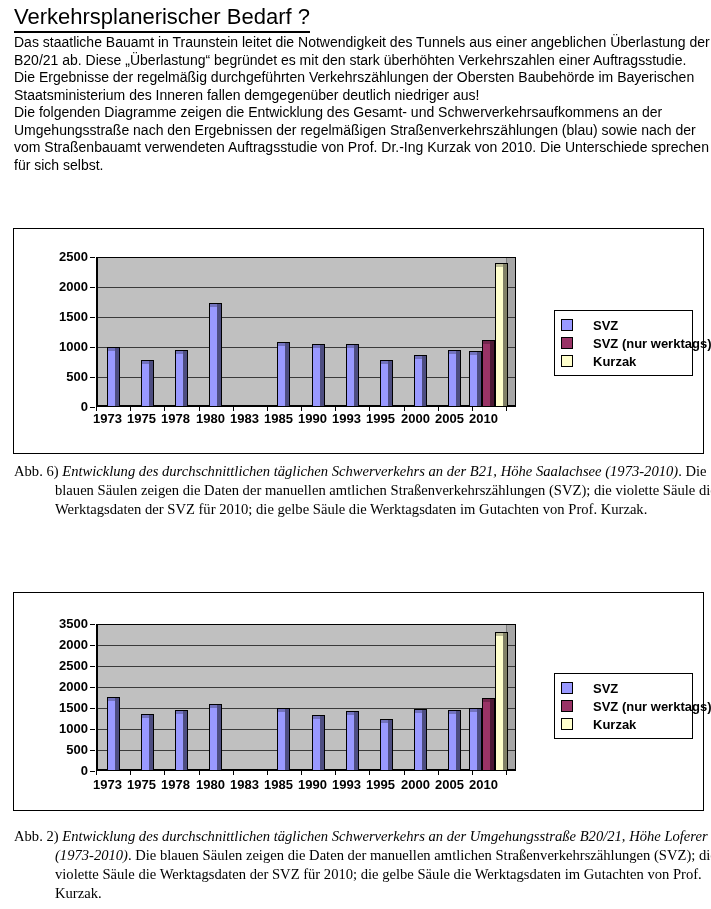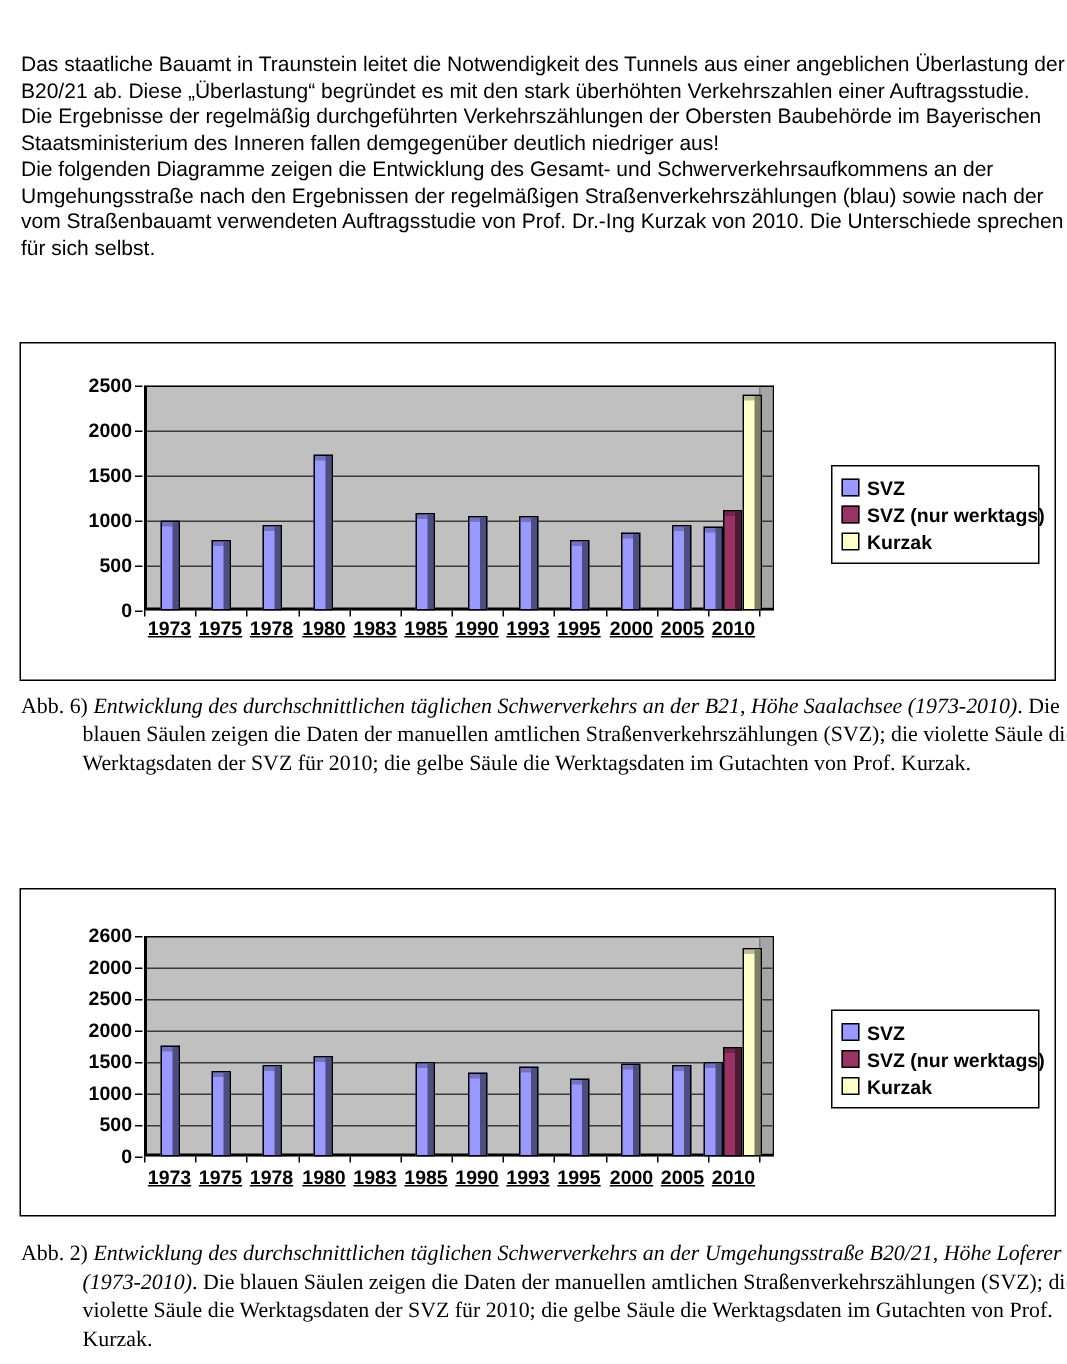--- a/index.html
+++ b/index.html
@@ -18,32 +18,33 @@
   #cap1{top:462px;}
   #cap2{top:827px;}
   
   .ch{position:absolute;}
   .plot{background:#C0C0C0;border:1px solid #000;border-left-width:2px;border-bottom-width:2px;box-sizing:border-box;}
   .wall{position:absolute;top:0;right:0;height:100%;background:#A6A6A6;border-left:1px solid #7d7d7d;box-sizing:border-box;}
   .gridline{position:absolute;left:0;width:100%;height:1px;background:#3a3a3a;}
   .ytick{font-size:13px;font-weight:bold;text-align:right;}
   .ydash{background:#000;height:1px;width:5px;}
   .xdash{background:#000;width:1px;height:4px;}
-  .xlab{font-size:13px;font-weight:bold;text-align:center;white-space:nowrap;text-decoration:underline;}
+  .xlab{font-size:13px;font-weight:bold;text-align:left;white-space:nowrap;}
   .bar{box-sizing:border-box;border:1px solid #000;}
   .legend{background:#fff;border:1px solid #000;box-sizing:border-box;padding:5px 6px;}
   .lrow{display:flex;align-items:center;height:18px;}
   .lsw{width:10px;height:10px;border:1px solid #000;margin-right:5px;flex:0 0 auto;}
-  .llab{font-size:13px;font-weight:bold;white-space:nowrap;}
+  .llab{font-size:13px;font-weight:bold;white-space:nowrap;margin-left:15px;}
 </style>
 </head>
 <body>
 
 <div class="page">
 
+  <h1 class="title"><span>Verkehrsplanerischer Bedarf ?</span></h1>
 
   <div class="bodytext">
     <p>Das staatliche Bauamt in Traunstein leitet die Notwendigkeit des Tunnels aus einer angeblichen Überlastung der B20/21 ab. Diese „Überlastung“ begründet es mit den stark überhöhten Verkehrszahlen einer Auftragsstudie. Die Ergebnisse der regelmäßig durchgeführten Verkehrszählungen der Obersten Baubehörde im Bayerischen Staatsministerium des Inneren fallen demgegenüber deutlich niedriger aus!</p>
     <p>Die folgenden Diagramme zeigen die Entwicklung des Gesamt- und Schwerverkehrsaufkommens an der Umgehungsstraße nach den Ergebnissen der regelmäßigen Straßenverkehrszählungen (blau) sowie nach der vom Straßenbauamt verwendeten Auftragsstudie von Prof. Dr.-Ing Kurzak von 2010. Die Unterschiede sprechen für sich selbst.</p>
   </div>
 
   <div class="figure" id="fig1">
       <div class="ch plot" style="left: 82px; top: 28px; width: 420px; height: 150px; background: rgb(192, 192, 192);">
         <div class="wall" style="width: 9px;"></div>
         <div class="gridline" style="top: 29px;"></div>
@@ -122,21 +123,21 @@
   <div class="figure" id="fig2">
       <div class="ch plot" style="left: 82px; top: 31px; width: 420px; height: 147px; background: rgb(192, 192, 192);">
         <div class="wall" style="width: 9px;"></div>
         <div class="gridline" style="top: 20px;"></div>
         <div class="gridline" style="top: 41px;"></div>
         <div class="gridline" style="top: 62px;"></div>
         <div class="gridline" style="top: 83px;"></div>
         <div class="gridline" style="top: 104px;"></div>
         <div class="gridline" style="top: 125px;"></div>
       </div>
-      <div class="ch ytick" style="left: 24px; top: 23px; width: 50px;">2600</div>
+      <div class="ch ytick" style="left: 24px; top: 23px; width: 50px;">3500</div>
       <div class="ch ydash" style="left: 76px; top: 31px;"></div>
       <div class="ch ytick" style="left: 24px; top: 44px; width: 50px;">2000</div>
       <div class="ch ydash" style="left: 76px; top: 52px;"></div>
       <div class="ch ytick" style="left: 24px; top: 65px; width: 50px;">2500</div>
       <div class="ch ydash" style="left: 76px; top: 73px;"></div>
       <div class="ch ytick" style="left: 24px; top: 86px; width: 50px;">2000</div>
       <div class="ch ydash" style="left: 76px; top: 94px;"></div>
       <div class="ch ytick" style="left: 24px; top: 107px; width: 50px;">1500</div>
       <div class="ch ydash" style="left: 76px; top: 115px;"></div>
       <div class="ch ytick" style="left: 24px; top: 128px; width: 50px;">1000</div>

